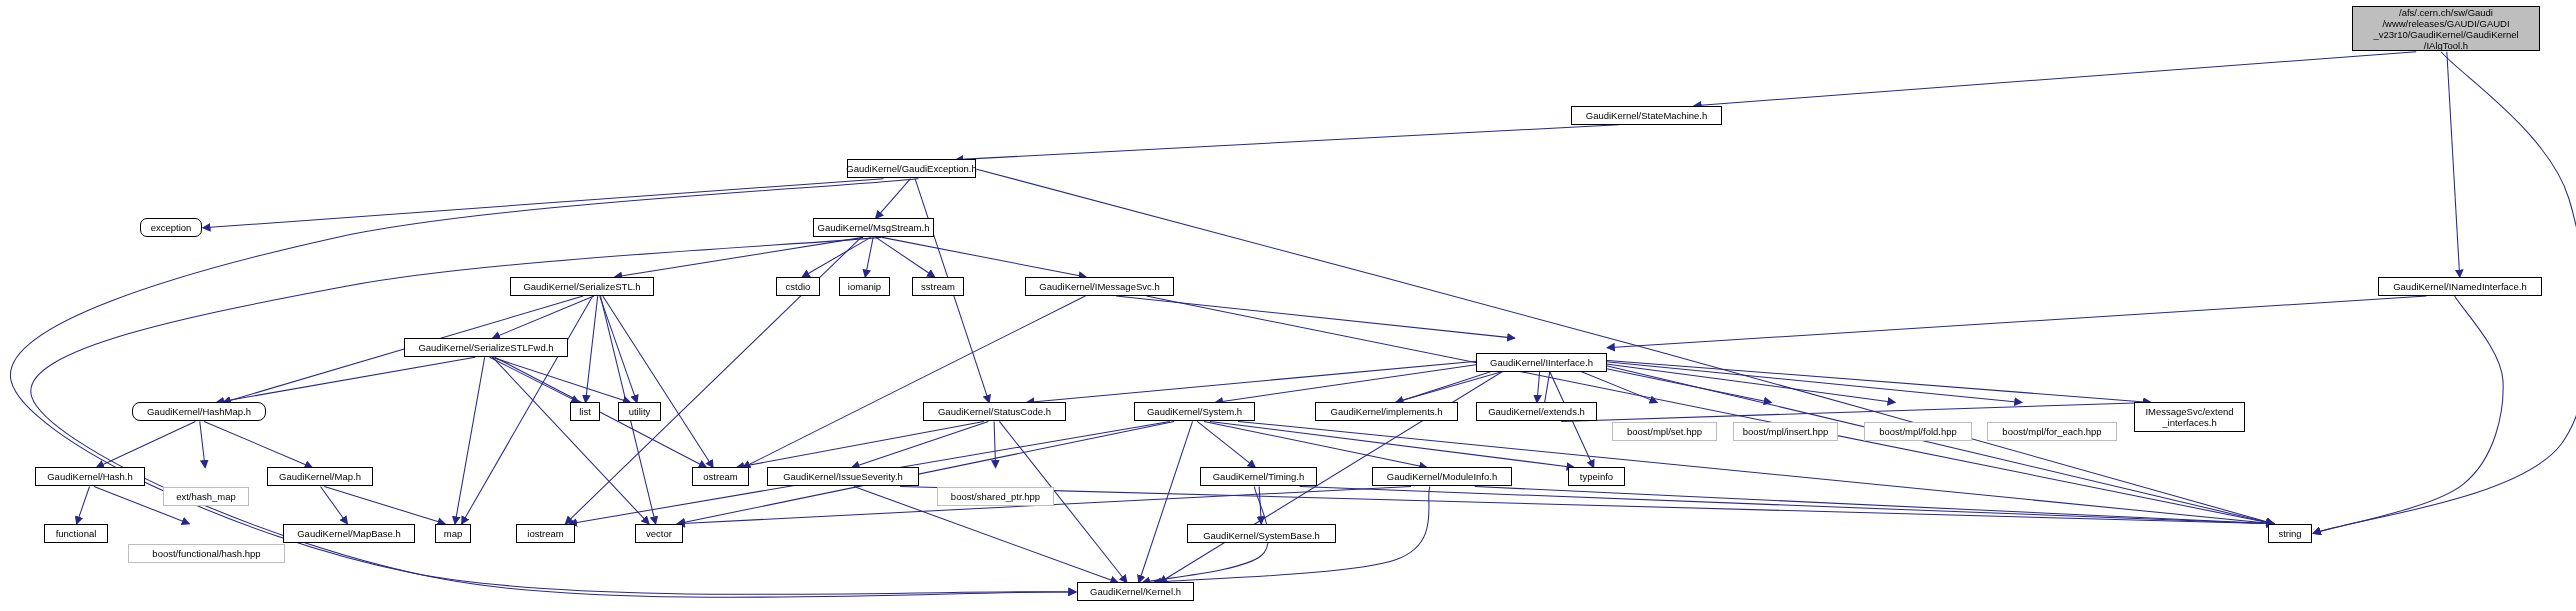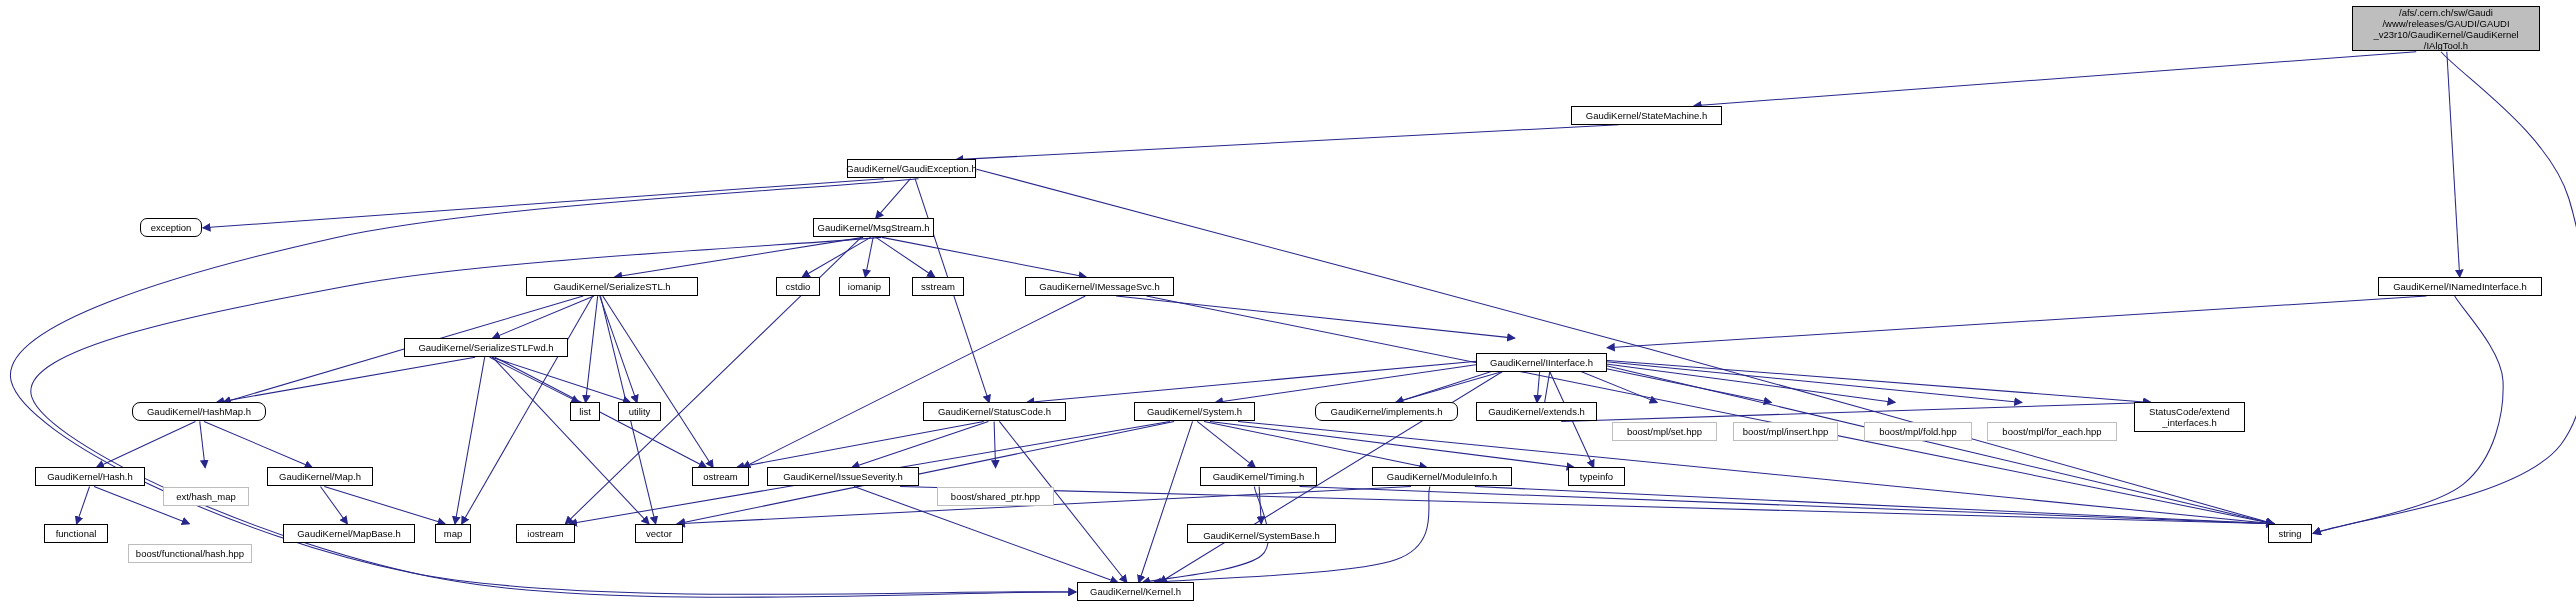--- a/index.html
+++ b/index.html
@@ -104,52 +104,52 @@
   </svg>
   <div id="node-layer">
       <div class="node root" style="left: 2352px; top: 6.3px; width: 188px; height: 45px; background: rgb(190, 190, 190);"><span>/afs/.cern.ch/sw/Gaudi
 /www/releases/GAUDI/GAUDI
 _v23r10/GaudiKernel/GaudiKernel
 /IAlgTool.h</span></div>
       <div class="node" style="left: 1571px; top: 106px; width: 151px; height: 19px;"><span>GaudiKernel/StateMachine.h</span></div>
       <div class="node" style="left: 847px; top: 159px; width: 129px; height: 19px;"><span>GaudiKernel/GaudiException.h</span></div>
       <div class="node" style="left: 140px; top: 218px; width: 62px; height: 19px; border-radius: 7px;"><span>exception</span></div>
       <div class="node" style="left: 813px; top: 218px; width: 121px; height: 19px;"><span>GaudiKernel/MsgStream.h</span></div>
-      <div class="node" style="left: 526px; top: 277px; width: 172px; height: 19px;"><span>GaudiKernel/SerializeSTL.h</span></div>
+      <div class="node" style="left: 510px; top: 277px; width: 144px; height: 19px;"><span>GaudiKernel/SerializeSTL.h</span></div>
       <div class="node" style="left: 776px; top: 277px; width: 44px; height: 19px;"><span>cstdio</span></div>
       <div class="node" style="left: 839px; top: 277px; width: 51px; height: 19px;"><span>iomanip</span></div>
       <div class="node" style="left: 912px; top: 277px; width: 52px; height: 19px;"><span>sstream</span></div>
       <div class="node" style="left: 1025px; top: 277px; width: 149px; height: 19px;"><span>GaudiKernel/IMessageSvc.h</span></div>
       <div class="node" style="left: 2378px; top: 277px; width: 164px; height: 19px;"><span>GaudiKernel/INamedInterface.h</span></div>
       <div class="node" style="left: 404px; top: 338px; width: 164px; height: 19px;"><span>GaudiKernel/SerializeSTLFwd.h</span></div>
       <div class="node" style="left: 1476px; top: 338px; width: 131px; height: 19px; margin-top: 15px;"><span>GaudiKernel/IInterface.h</span></div>
       <div class="node" style="left: 132px; top: 402px; width: 134px; height: 19px; border-radius: 8px;"><span>GaudiKernel/HashMap.h</span></div>
       <div class="node" style="left: 570px; top: 402px; width: 30px; height: 19px;"><span>list</span></div>
       <div class="node" style="left: 618px; top: 402px; width: 43px; height: 19px;"><span>utility</span></div>
       <div class="node" style="left: 923px; top: 402px; width: 143px; height: 19px;"><span>GaudiKernel/StatusCode.h</span></div>
       <div class="node" style="left: 1134px; top: 402px; width: 121px; height: 19px;"><span>GaudiKernel/System.h</span></div>
-      <div class="node" style="left: 1315px; top: 402px; width: 143px; height: 19px; border-radius: 7px;"><span>GaudiKernel/implements.h</span></div>
+      <div class="node" style="left: 1315px; top: 402px; width: 143px; height: 19px;"><span>GaudiKernel/implements.h</span></div>
       <div class="node" style="left: 1476px; top: 402px; width: 121px; height: 19px;"><span>GaudiKernel/extends.h</span></div>
       <div class="node external" style="left: 1612px; top: 402px; width: 105px; height: 19px; border-color: rgb(189, 189, 189);"><span>boost/mpl/set.hpp</span></div>
       <div class="node external" style="left: 1733px; top: 402px; width: 105px; height: 19px; border-color: rgb(189, 189, 189);"><span>boost/mpl/insert.hpp</span></div>
       <div class="node external" style="left: 1864px; top: 402px; width: 108px; height: 19px; border-color: rgb(189, 189, 189);"><span>boost/mpl/fold.hpp</span></div>
       <div class="node external" style="left: 1987px; top: 402px; width: 130px; height: 19px; border-color: rgb(189, 189, 189);"><span>boost/mpl/for_each.hpp</span></div>
-      <div class="node bold" style="left: 2134px; top: 402px; width: 111px; height: 30px;"><span>StatusCode/extend
+      <div class="node bold" style="left: 2134px; top: 402px; width: 111px; height: 30px;"><span>IMessageSvc/extend
 _interfaces.h</span></div>
       <div class="node" style="left: 35px; top: 467px; width: 110px; height: 19px;"><span>GaudiKernel/Hash.h</span></div>
       <div class="node external" style="left: 163px; top: 467px; width: 86px; height: 19px; border-color: rgb(189, 189, 189);"><span>ext/hash_map</span></div>
       <div class="node" style="left: 267px; top: 467px; width: 106px; height: 19px;"><span>GaudiKernel/Map.h</span></div>
       <div class="node" style="left: 692px; top: 467px; width: 57px; height: 19px;"><span>ostream</span></div>
       <div class="node" style="left: 767px; top: 467px; width: 152px; height: 19px;"><span>GaudiKernel/IssueSeverity.h</span></div>
       <div class="node external" style="left: 937px; top: 467px; width: 117px; height: 19px; border-color: rgb(189, 189, 189);"><span>boost/shared_ptr.hpp</span></div>
       <div class="node" style="left: 1200px; top: 467px; width: 117px; height: 19px;"><span>GaudiKernel/Timing.h</span></div>
       <div class="node" style="left: 1372px; top: 467px; width: 140px; height: 19px;"><span>GaudiKernel/ModuleInfo.h</span></div>
       <div class="node" style="left: 1568px; top: 467px; width: 57px; height: 19px;"><span>typeinfo</span></div>
       <div class="node" style="left: 44px; top: 524px; width: 64px; height: 19px;"><span>functional</span></div>
-      <div class="node external" style="left: 128px; top: 524px; width: 124px; height: 19px; border-color: rgb(189, 189, 189);"><span>boost/functional/hash.hpp</span></div>
+      <div class="node external" style="left: 128px; top: 524px; width: 157px; height: 19px; border-color: rgb(189, 189, 189);"><span>boost/functional/hash.hpp</span></div>
       <div class="node" style="left: 283px; top: 524px; width: 132px; height: 19px;"><span>GaudiKernel/MapBase.h</span></div>
       <div class="node" style="left: 435px; top: 524px; width: 36px; height: 19px;"><span>map</span></div>
       <div class="node" style="left: 516px; top: 524px; width: 59px; height: 19px;"><span>iostream</span></div>
       <div class="node" style="left: 635px; top: 524px; width: 48px; height: 19px;"><span>vector</span></div>
       <div class="node" style="left: 1187px; top: 524px; width: 149px; height: 19px; align-items: flex-end;"><span>GaudiKernel/SystemBase.h</span></div>
       <div class="node" style="left: 2268px; top: 524px; width: 44px; height: 19px;"><span>string</span></div>
       <div class="node" style="left: 1077px; top: 582px; width: 117px; height: 19px;"><span>GaudiKernel/Kernel.h</span></div>
     </div>
 </div>
 

